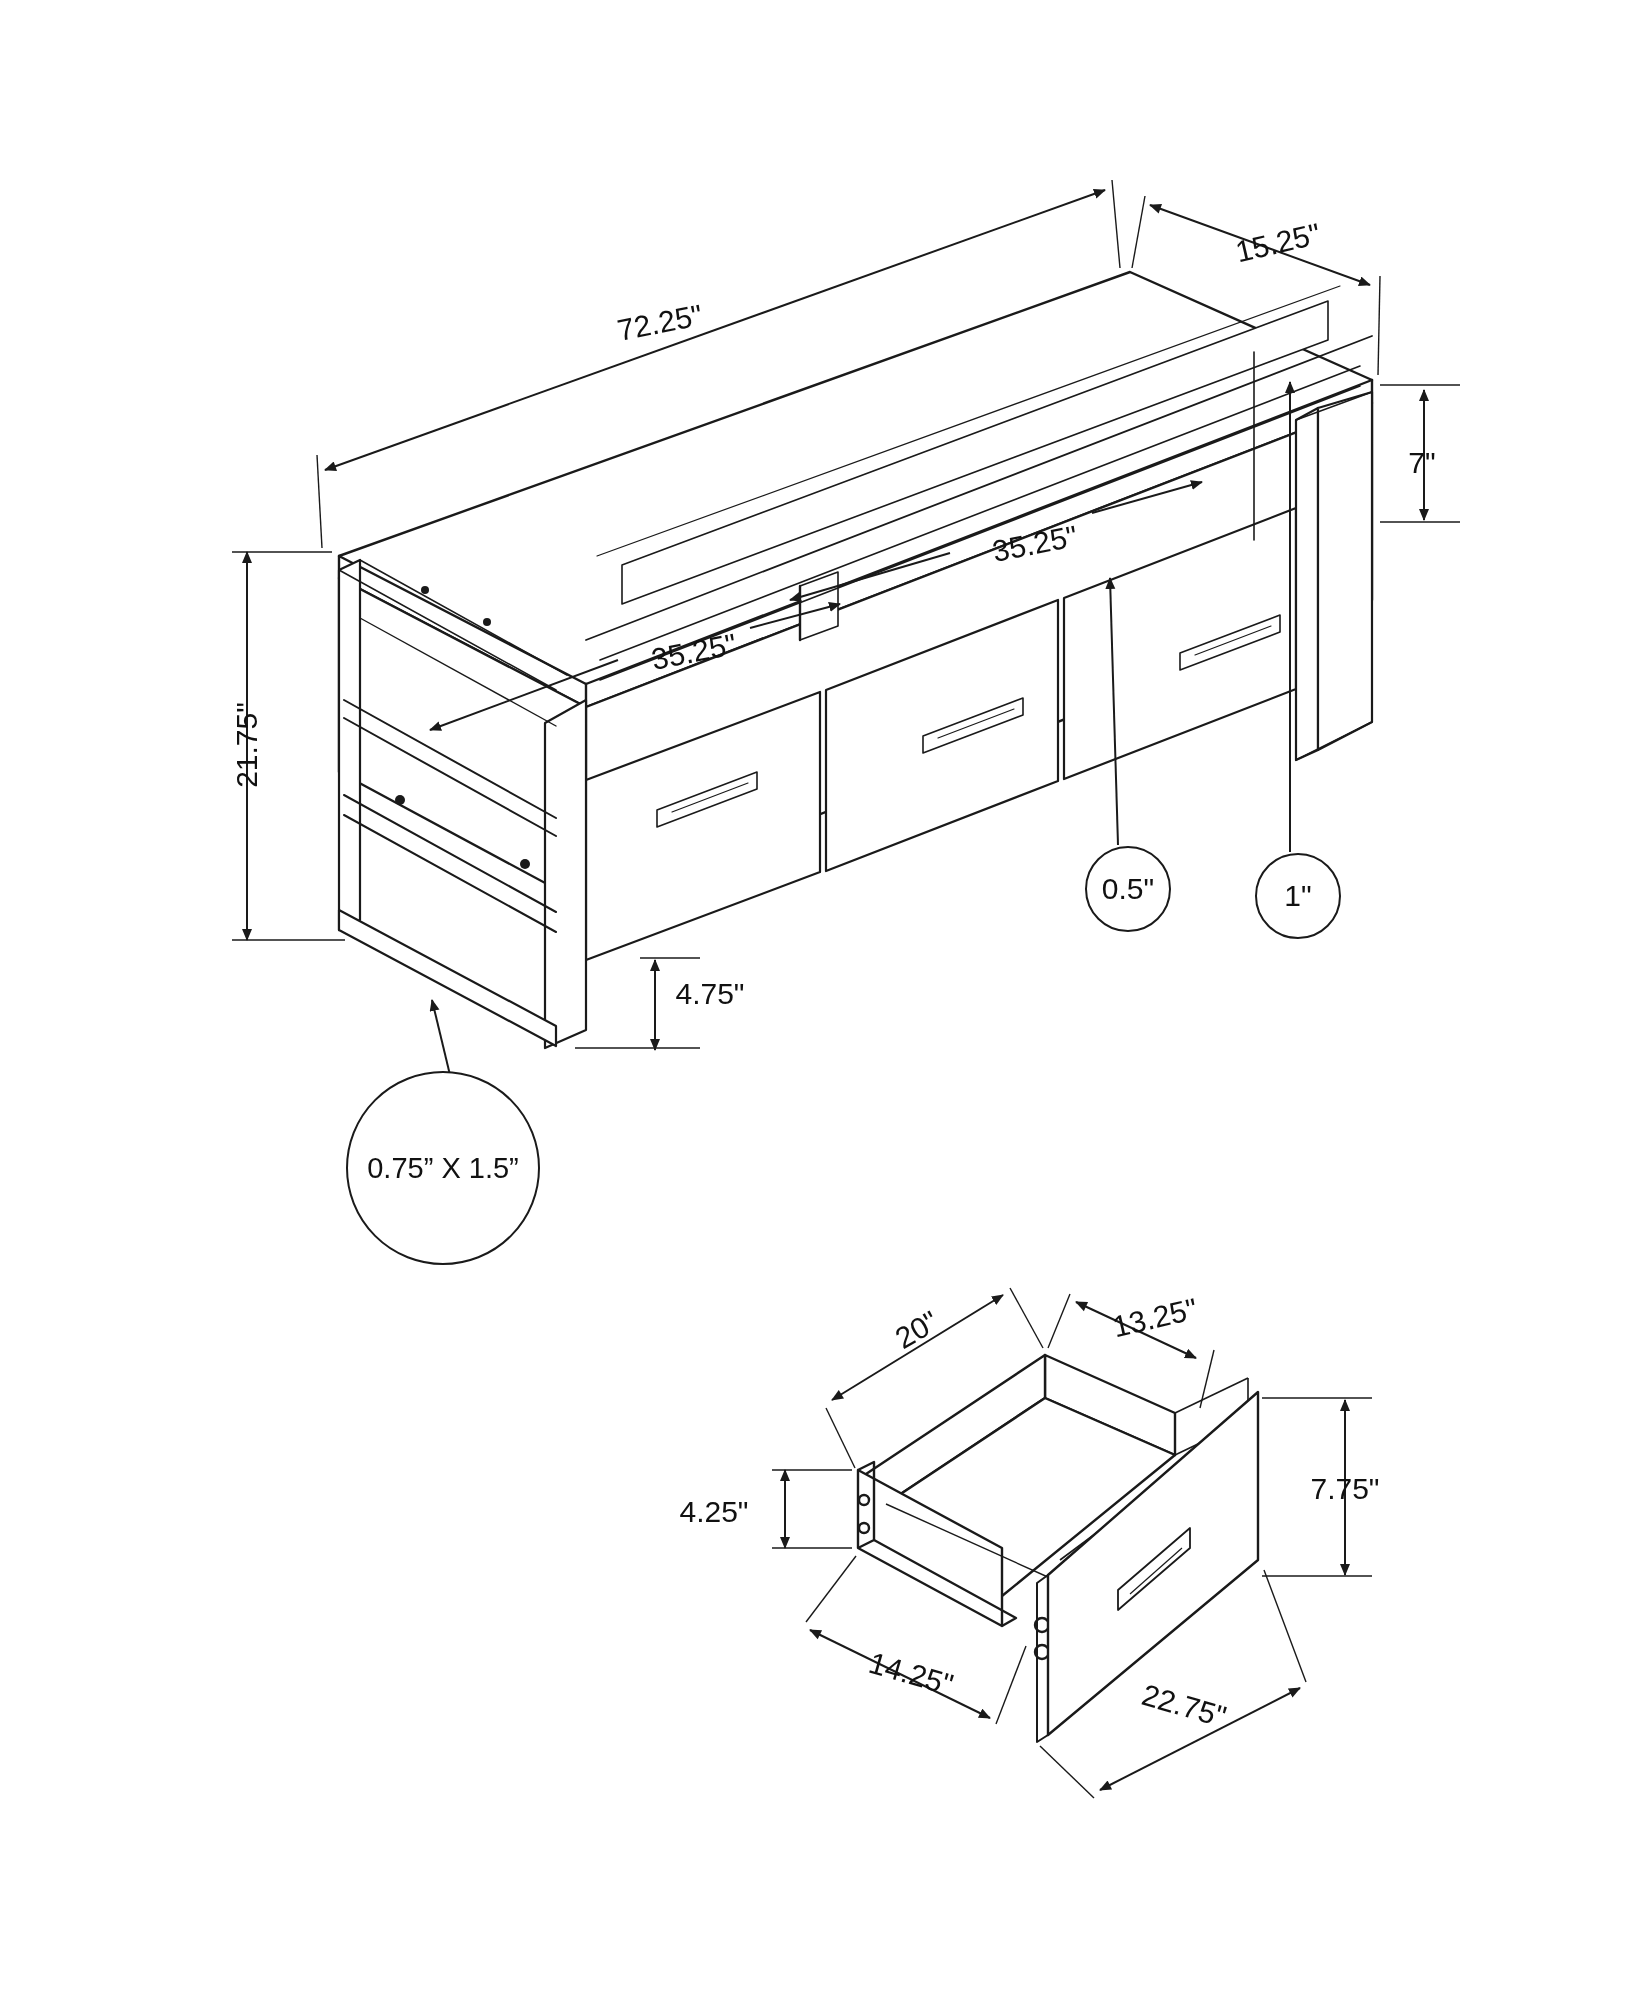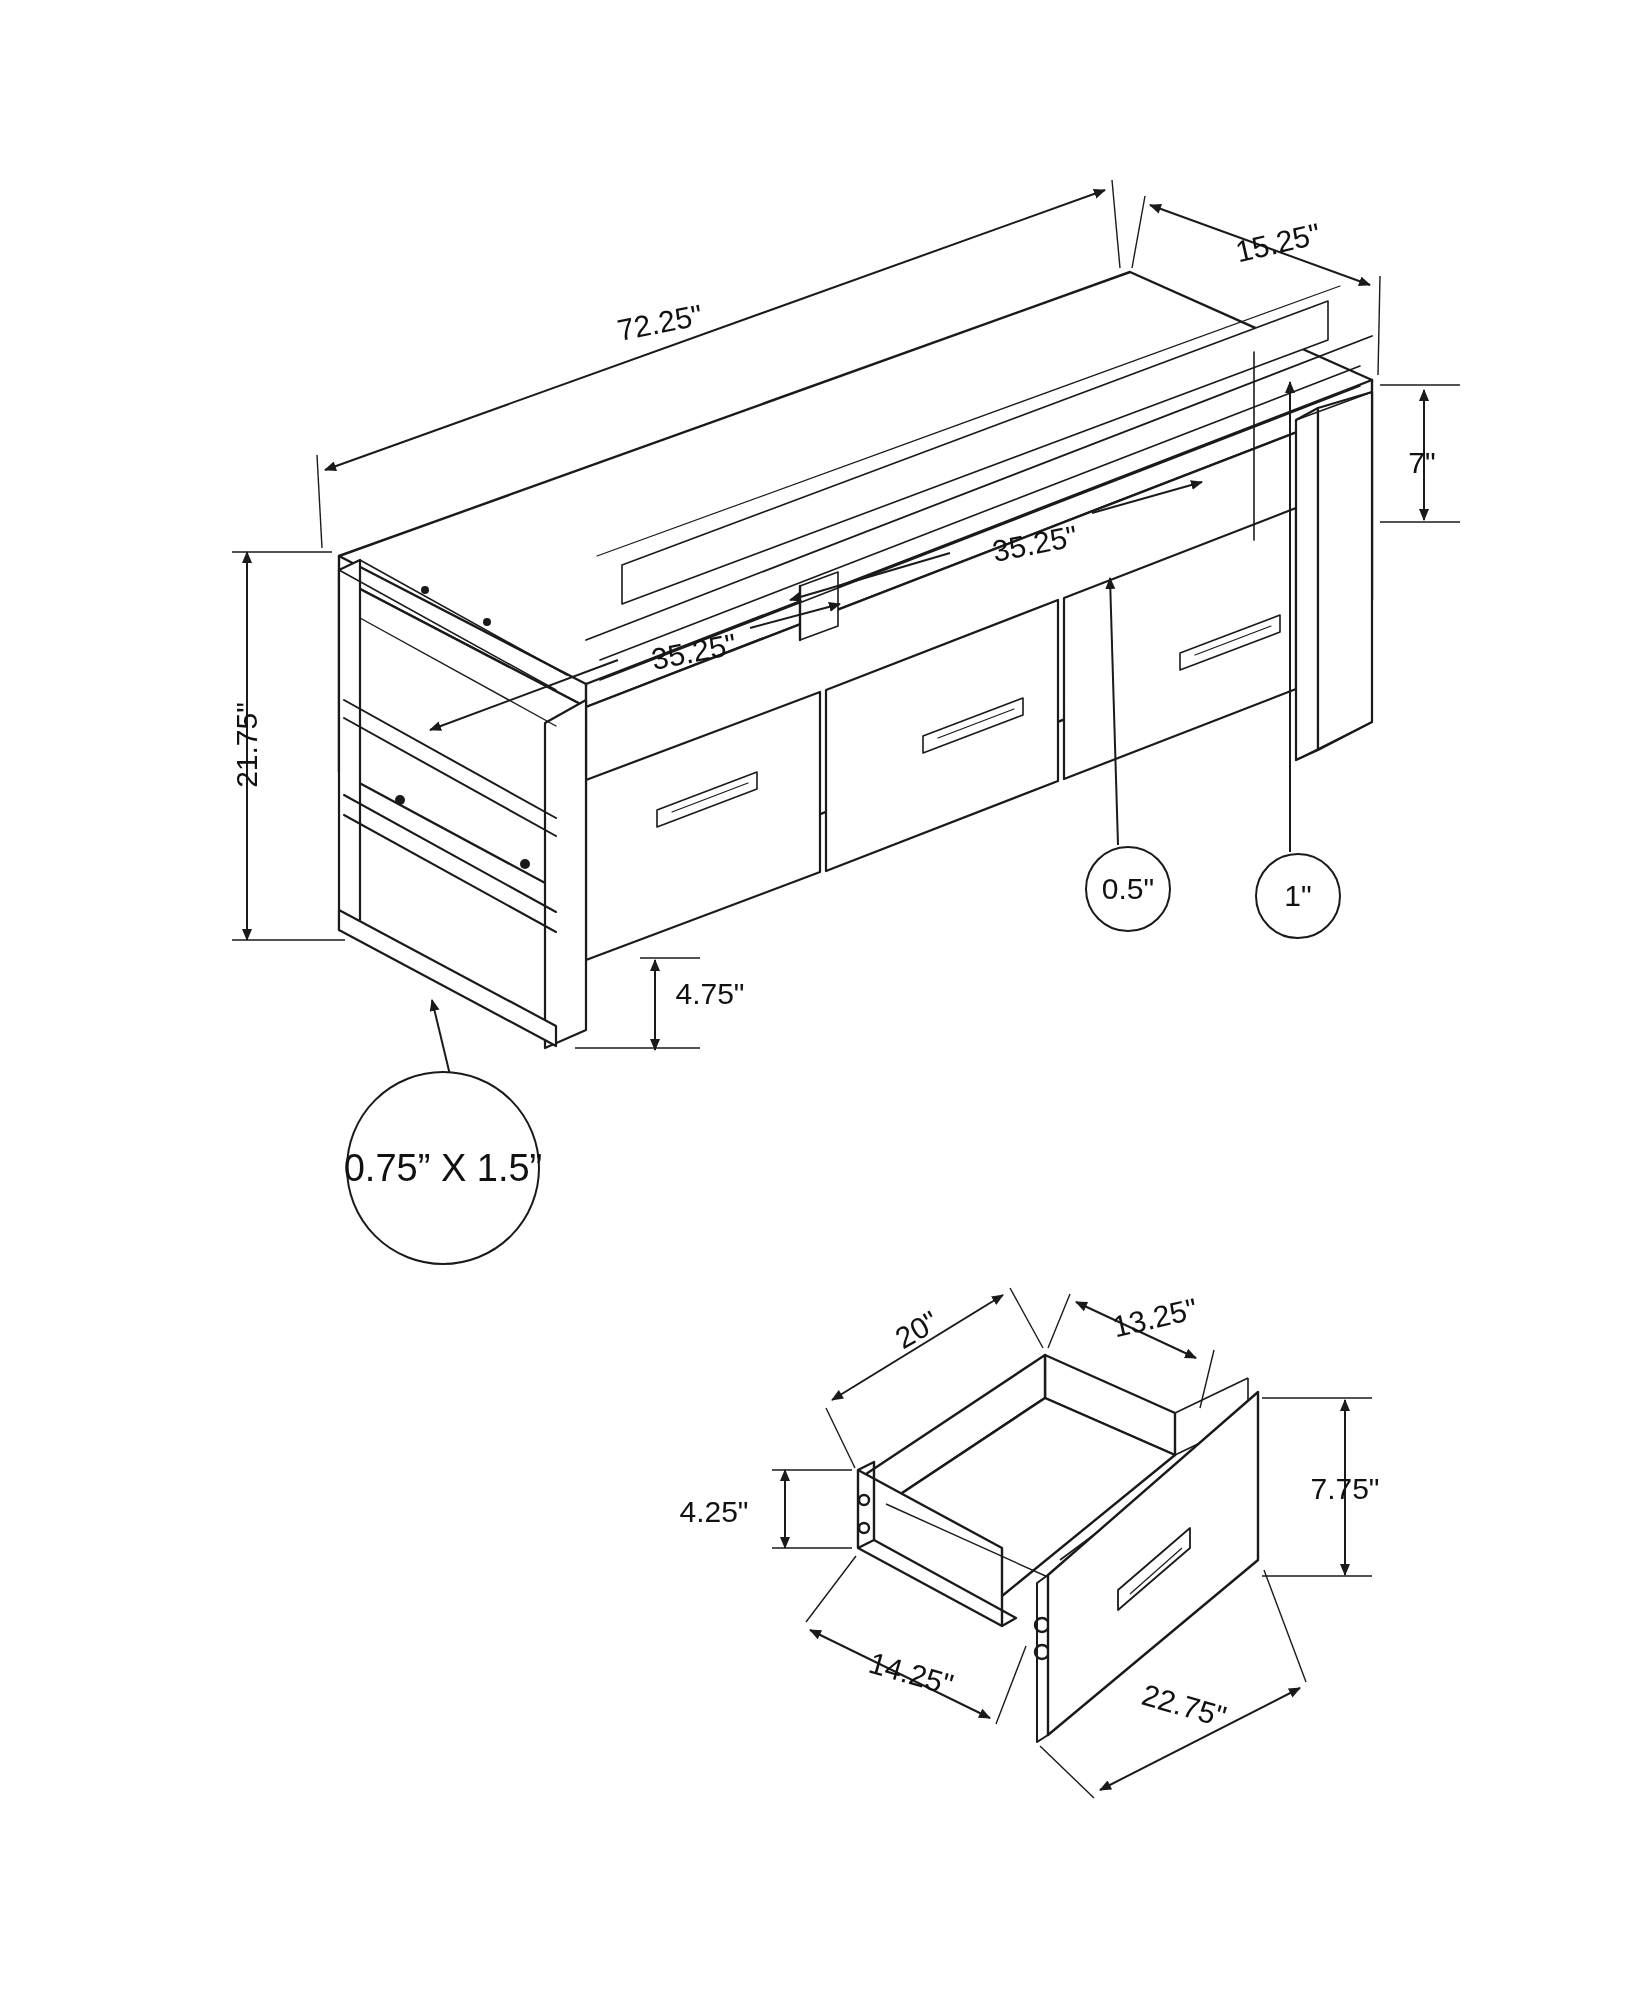--- a/index.html
+++ b/index.html
@@ -213,21 +213,21 @@
   <div id="labels">
       <div class="dim-label" style="left: 660px; top: 323px; transform: translate(-50%, -50%) rotate(-11deg);">72.25"</div>
       <div class="dim-label" style="left: 1278px; top: 243px; transform: translate(-50%, -50%) rotate(-13deg);">15.25"</div>
       <div class="dim-label" style="left: 1422px; top: 463px; transform: translate(-50%, -50%);">7"</div>
       <div class="dim-label" style="left: 247px; top: 745px; transform: translate(-50%, -50%) rotate(-90deg);">21.75"</div>
       <div class="dim-label" style="left: 1035px; top: 544px; transform: translate(-50%, -50%) rotate(-11deg);">35.25"</div>
       <div class="dim-label" style="left: 694px; top: 652px; transform: translate(-50%, -50%) rotate(-11deg);">35.25"</div>
       <div class="dim-label" style="left: 710px; top: 994px; transform: translate(-50%, -50%);">4.75"</div>
       <div class="dim-label" style="left: 1128px; top: 889px; transform: translate(-50%, -50%);">0.5"</div>
       <div class="dim-label" style="left: 1298px; top: 896px; transform: translate(-50%, -50%);">1"</div>
-      <div class="dim-label" style="left: 443px; top: 1168px; transform: translate(-50%, -50%); font-size: 38px;">0.75” X 1.5”</div>
+      <div class="dim-label" style="left: 443px; top: 1168px; transform: translate(-50%, -50%); font-size: 29px;">0.75” X 1.5”</div>
       <div class="dim-label" style="left: 917px; top: 1330px; transform: translate(-50%, -50%) rotate(-30deg);">20"</div>
       <div class="dim-label" style="left: 1155px; top: 1318px; transform: translate(-50%, -50%) rotate(-13deg);">13.25"</div>
       <div class="dim-label" style="left: 714px; top: 1512px; transform: translate(-50%, -50%);">4.25"</div>
       <div class="dim-label" style="left: 1345px; top: 1489px; transform: translate(-50%, -50%);">7.75"</div>
       <div class="dim-label" style="left: 911px; top: 1674px; transform: translate(-50%, -50%) rotate(16deg);">14.25"</div>
       <div class="dim-label" style="left: 1184px; top: 1706px; transform: translate(-50%, -50%) rotate(16deg);">22.75"</div>
     </div>
 </div>
 
 </body></html>

